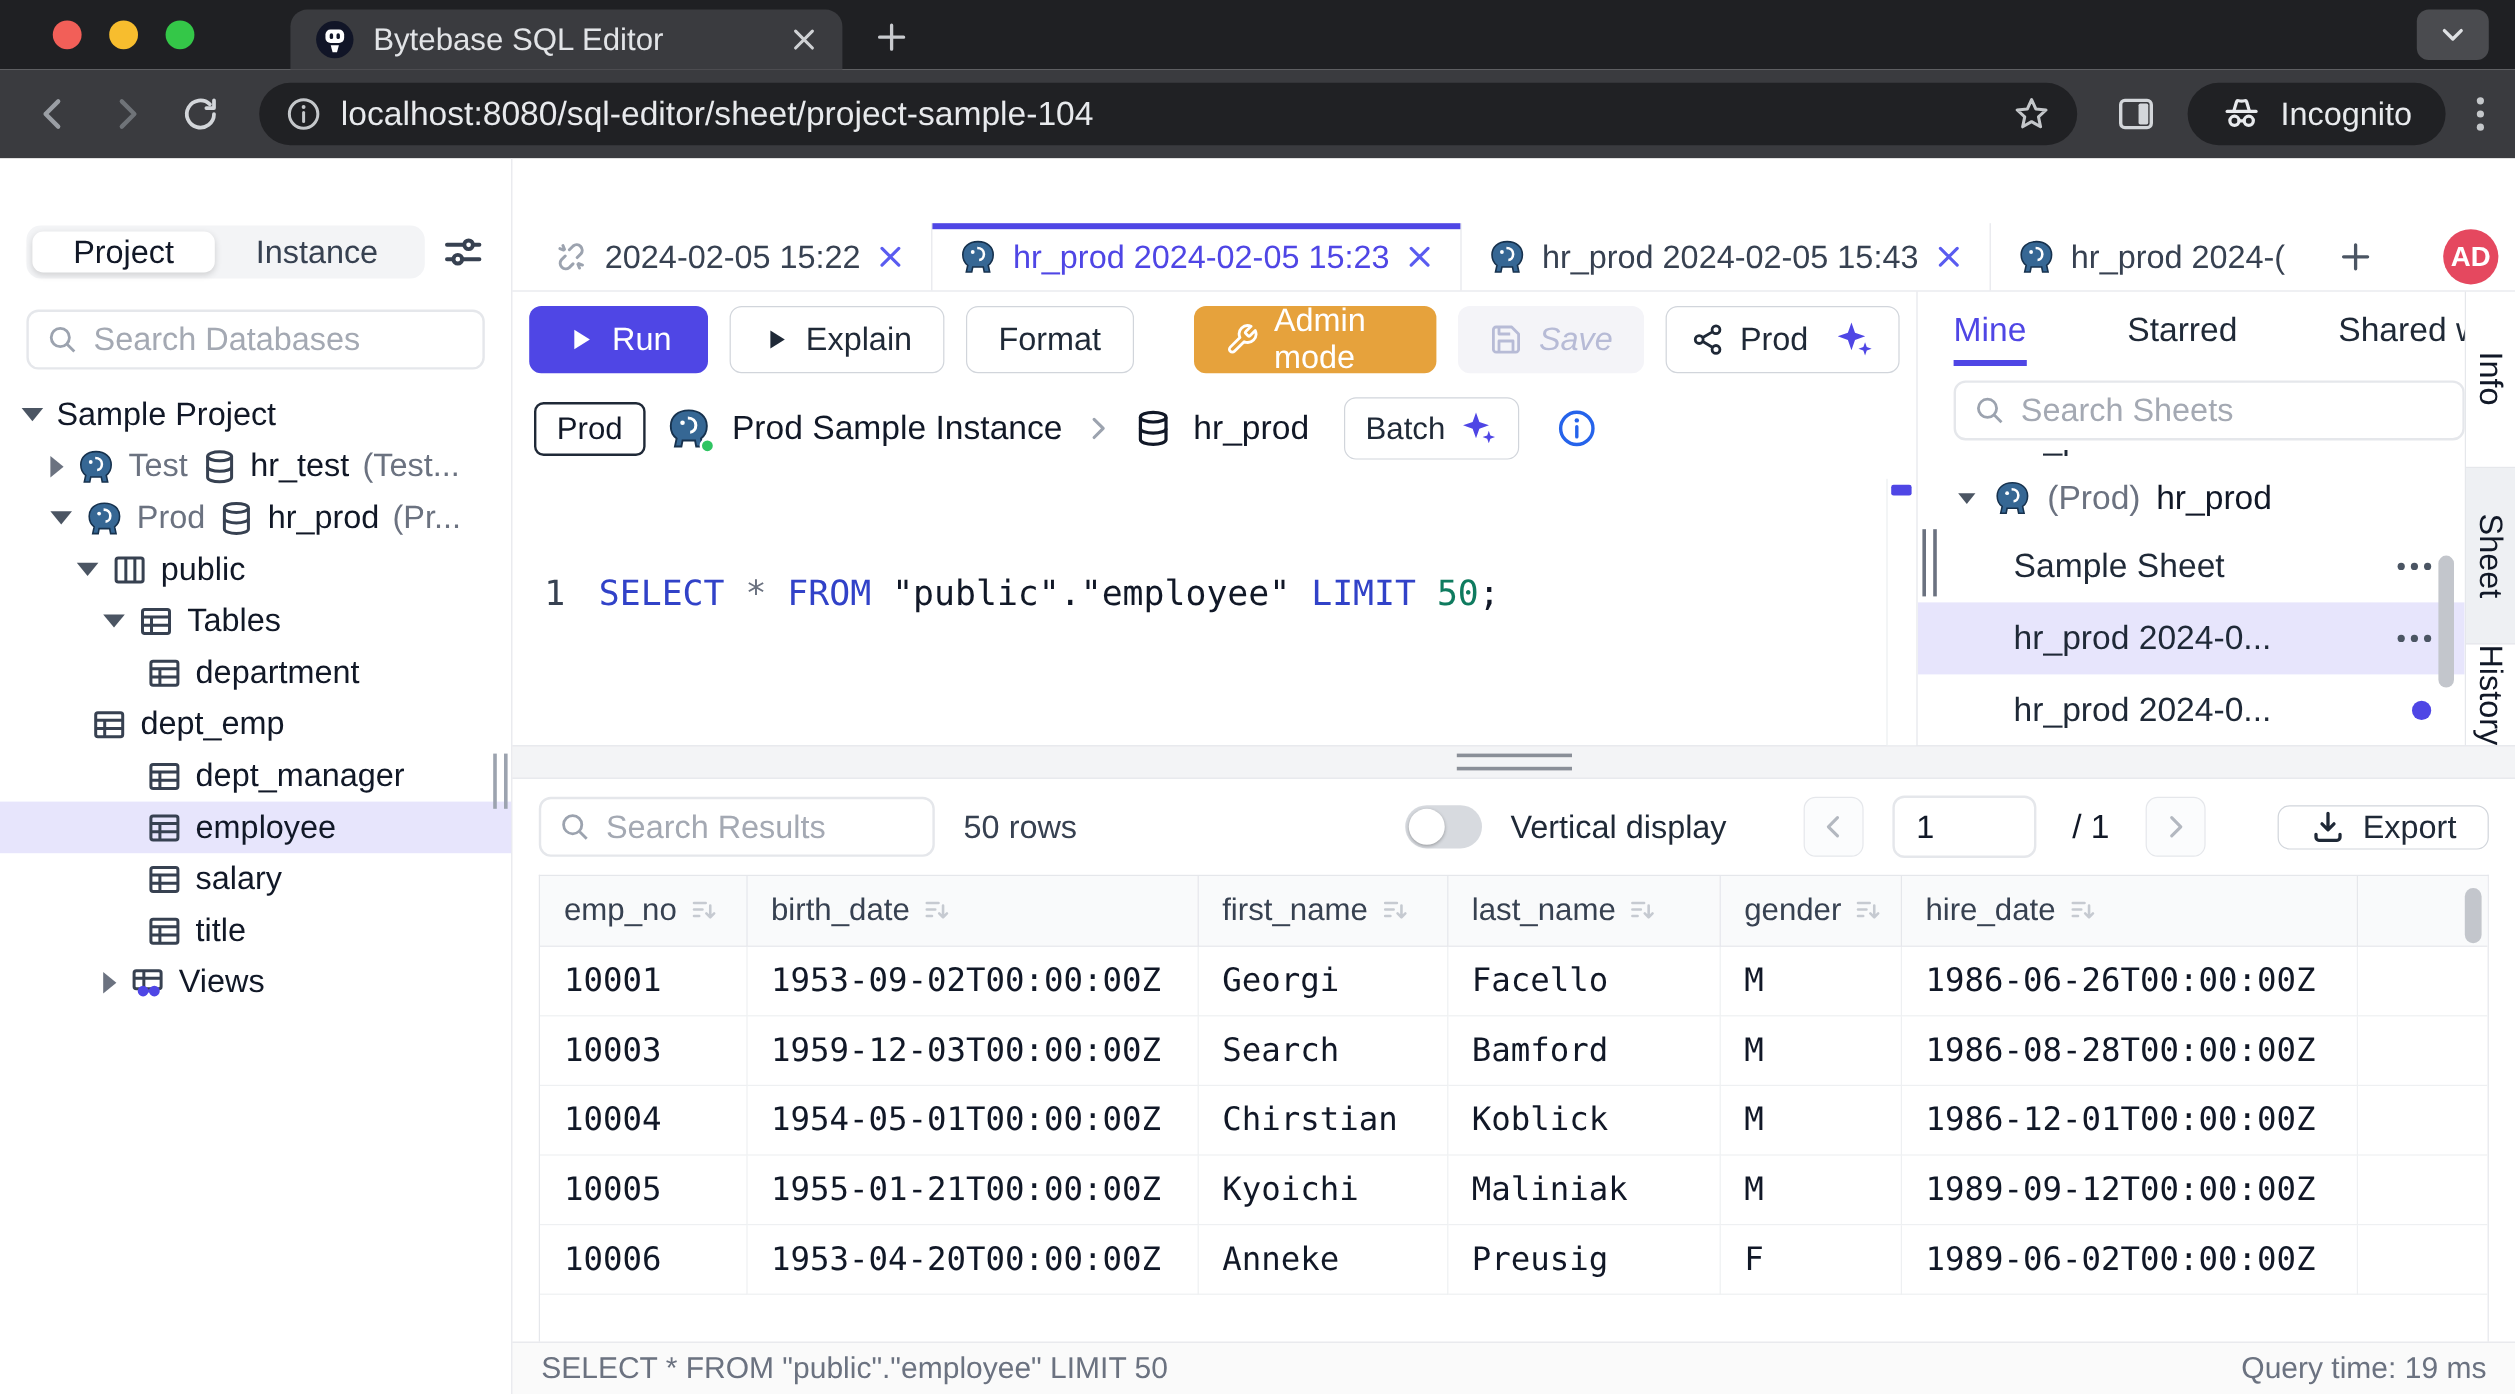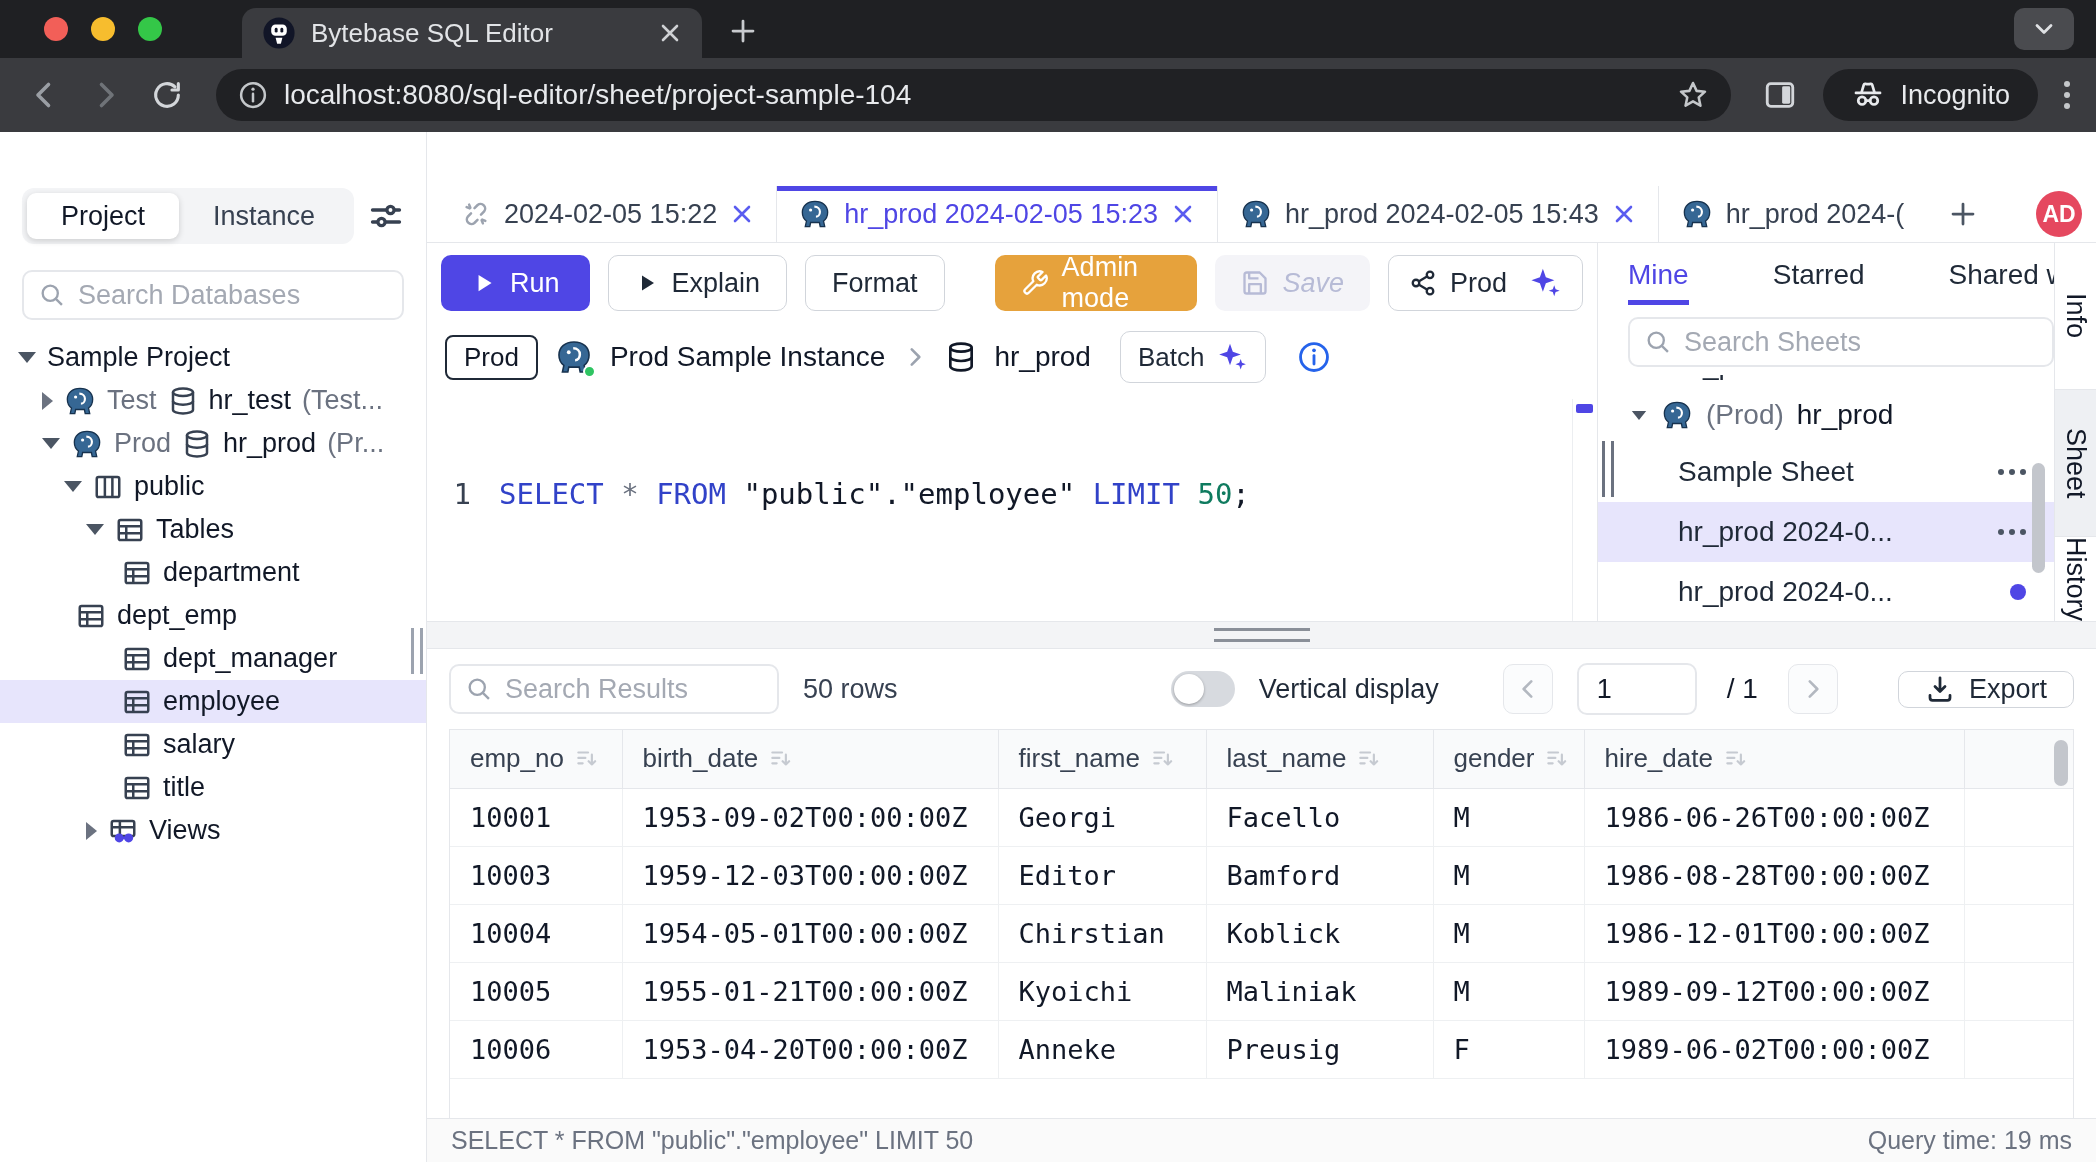--- a/index.html
+++ b/index.html
@@ -22,21 +22,21 @@
   .url-text { flex: 1; font-size: 28px; white-space: nowrap; overflow: hidden; }
   .incognito { height: 52px; background: #202124; border-radius: 26px; padding: 0 28px; display: flex; gap: 15px; align-items: center; color: #e8eaed; font-size: 27px; }
 
   
   .app { position: absolute; top: 132px; left: 0; right: 0; bottom: 0; display: flex; background: #fff; }
 
   
   .sidebar { width: 427px; flex: 0 0 427px; border-right: 1px solid #e5e7eb; padding-top: 56px; position: relative; }
   .seg-row { display: flex; align-items: center; padding: 0 22px; }
   .seg { background: #f3f4f6; border-radius: 12px; padding: 5px; display: flex; }
-  .seg-item { height: 46px; padding: 0 34px; display: flex; align-items: center; font-size: 27px; color: #374151; border-radius: 9px; }
+  .seg-item { height: 34px; padding: 0 34px; display: flex; align-items: center; font-size: 27px; color: #374151; border-radius: 9px; }
   .seg-item.active { background: #fff; box-shadow: 0 2px 6px rgba(0,0,0,.16); color: #111827; font-weight: 500; }
   .filter-btn { margin-left: auto; color: #374151; }
   .input-box { height: 50px; border: 2px solid #e5e7eb; border-radius: 10px; display: flex; align-items: center; padding: 0 14px; gap: 12px; color: #9ca3af; background: #fff; }
   .input-box input { border: 0; outline: 0; flex: 1; font-size: 27px; font-family: "Liberation Sans", sans-serif; color: #111827; background: transparent; min-width: 0; }
   .input-box input::placeholder { color: #a4a9b3; }
   .sb-search { margin: 26px 22px 16px; }
   .tree { font-size: 27px; color: #111827; }
   .trow { height: 43px; display: flex; align-items: center; gap: 11px; white-space: nowrap; }
   .trow .g { color: #6b7280; }
   .trow.selected { background: #e7e5fc; }
@@ -748,21 +748,21 @@
                   <td>1953-09-02T00:00:00Z</td>
                   <td>Georgi</td>
                   <td>Facello</td>
                   <td>M</td>
                   <td>1986-06-26T00:00:00Z</td>
                   <td></td>
                 </tr>
               <tr>
                   <td>10003</td>
                   <td>1959-12-03T00:00:00Z</td>
-                  <td>Editor</td>
+                  <td>Search</td>
                   <td>Bamford</td>
                   <td>M</td>
                   <td>1986-08-28T00:00:00Z</td>
                   <td></td>
                 </tr>
               <tr>
                   <td>10004</td>
                   <td>1954-05-01T00:00:00Z</td>
                   <td>Chirstian</td>
                   <td>Koblick</td>

